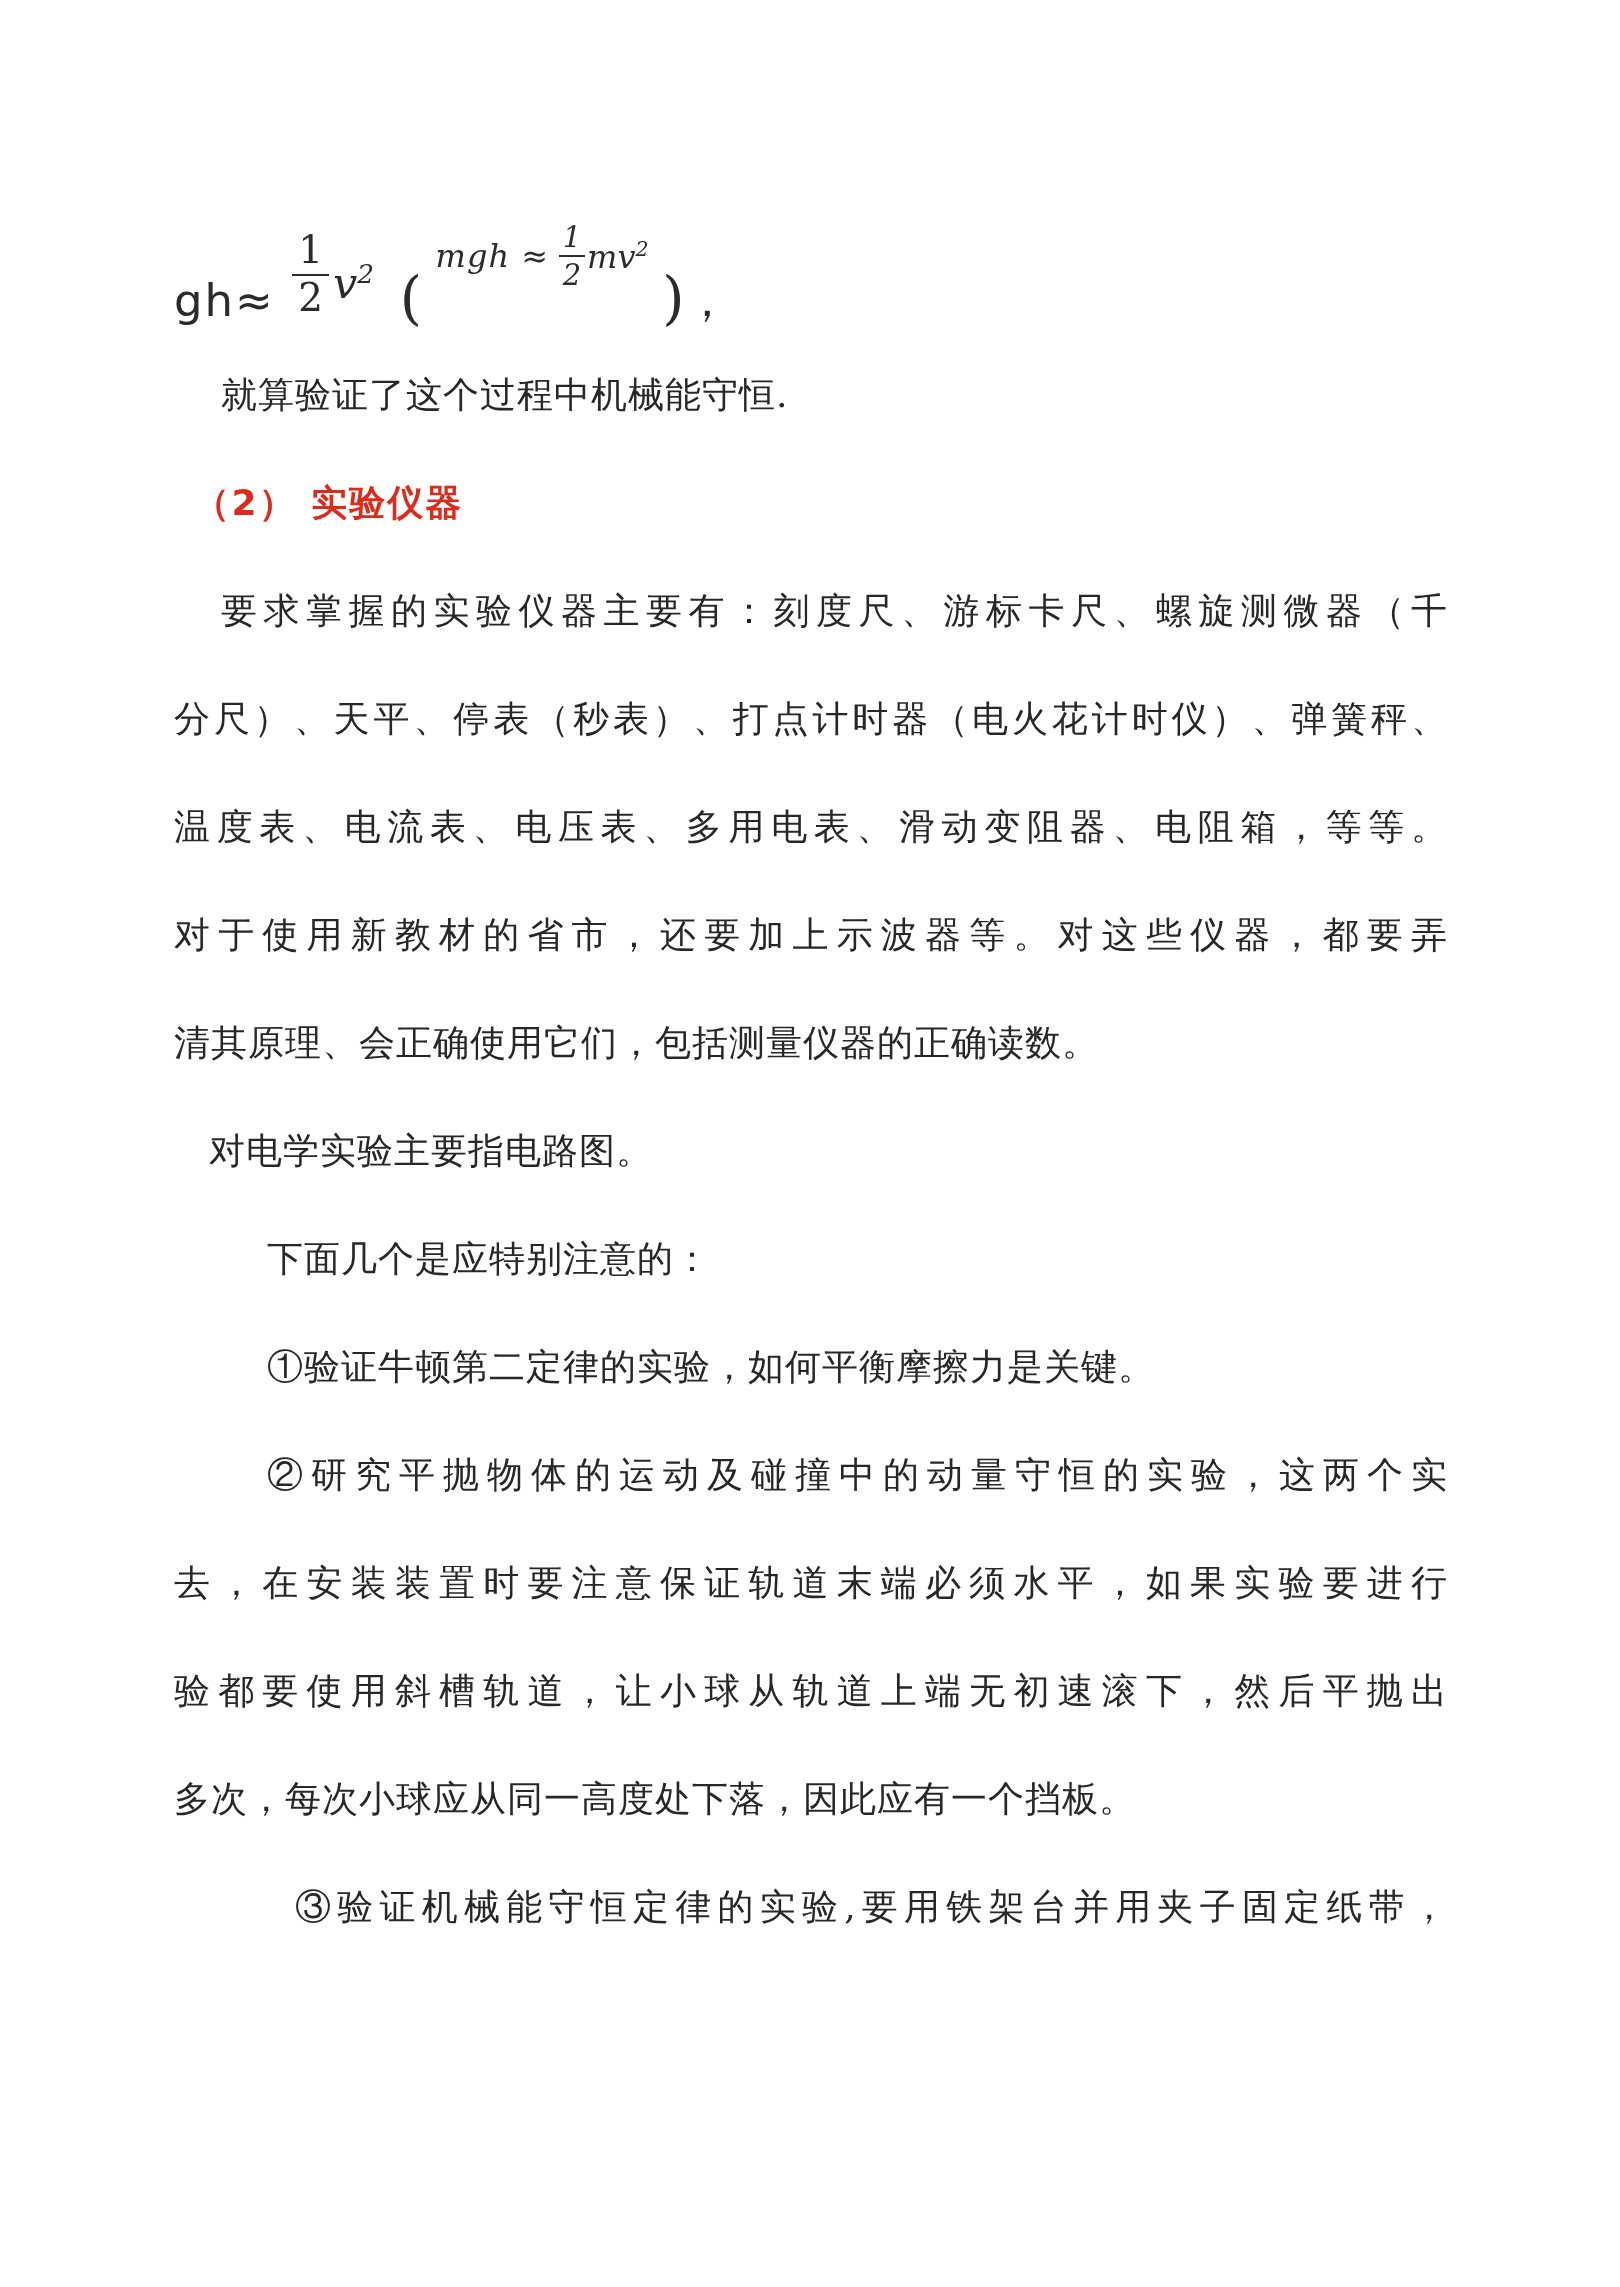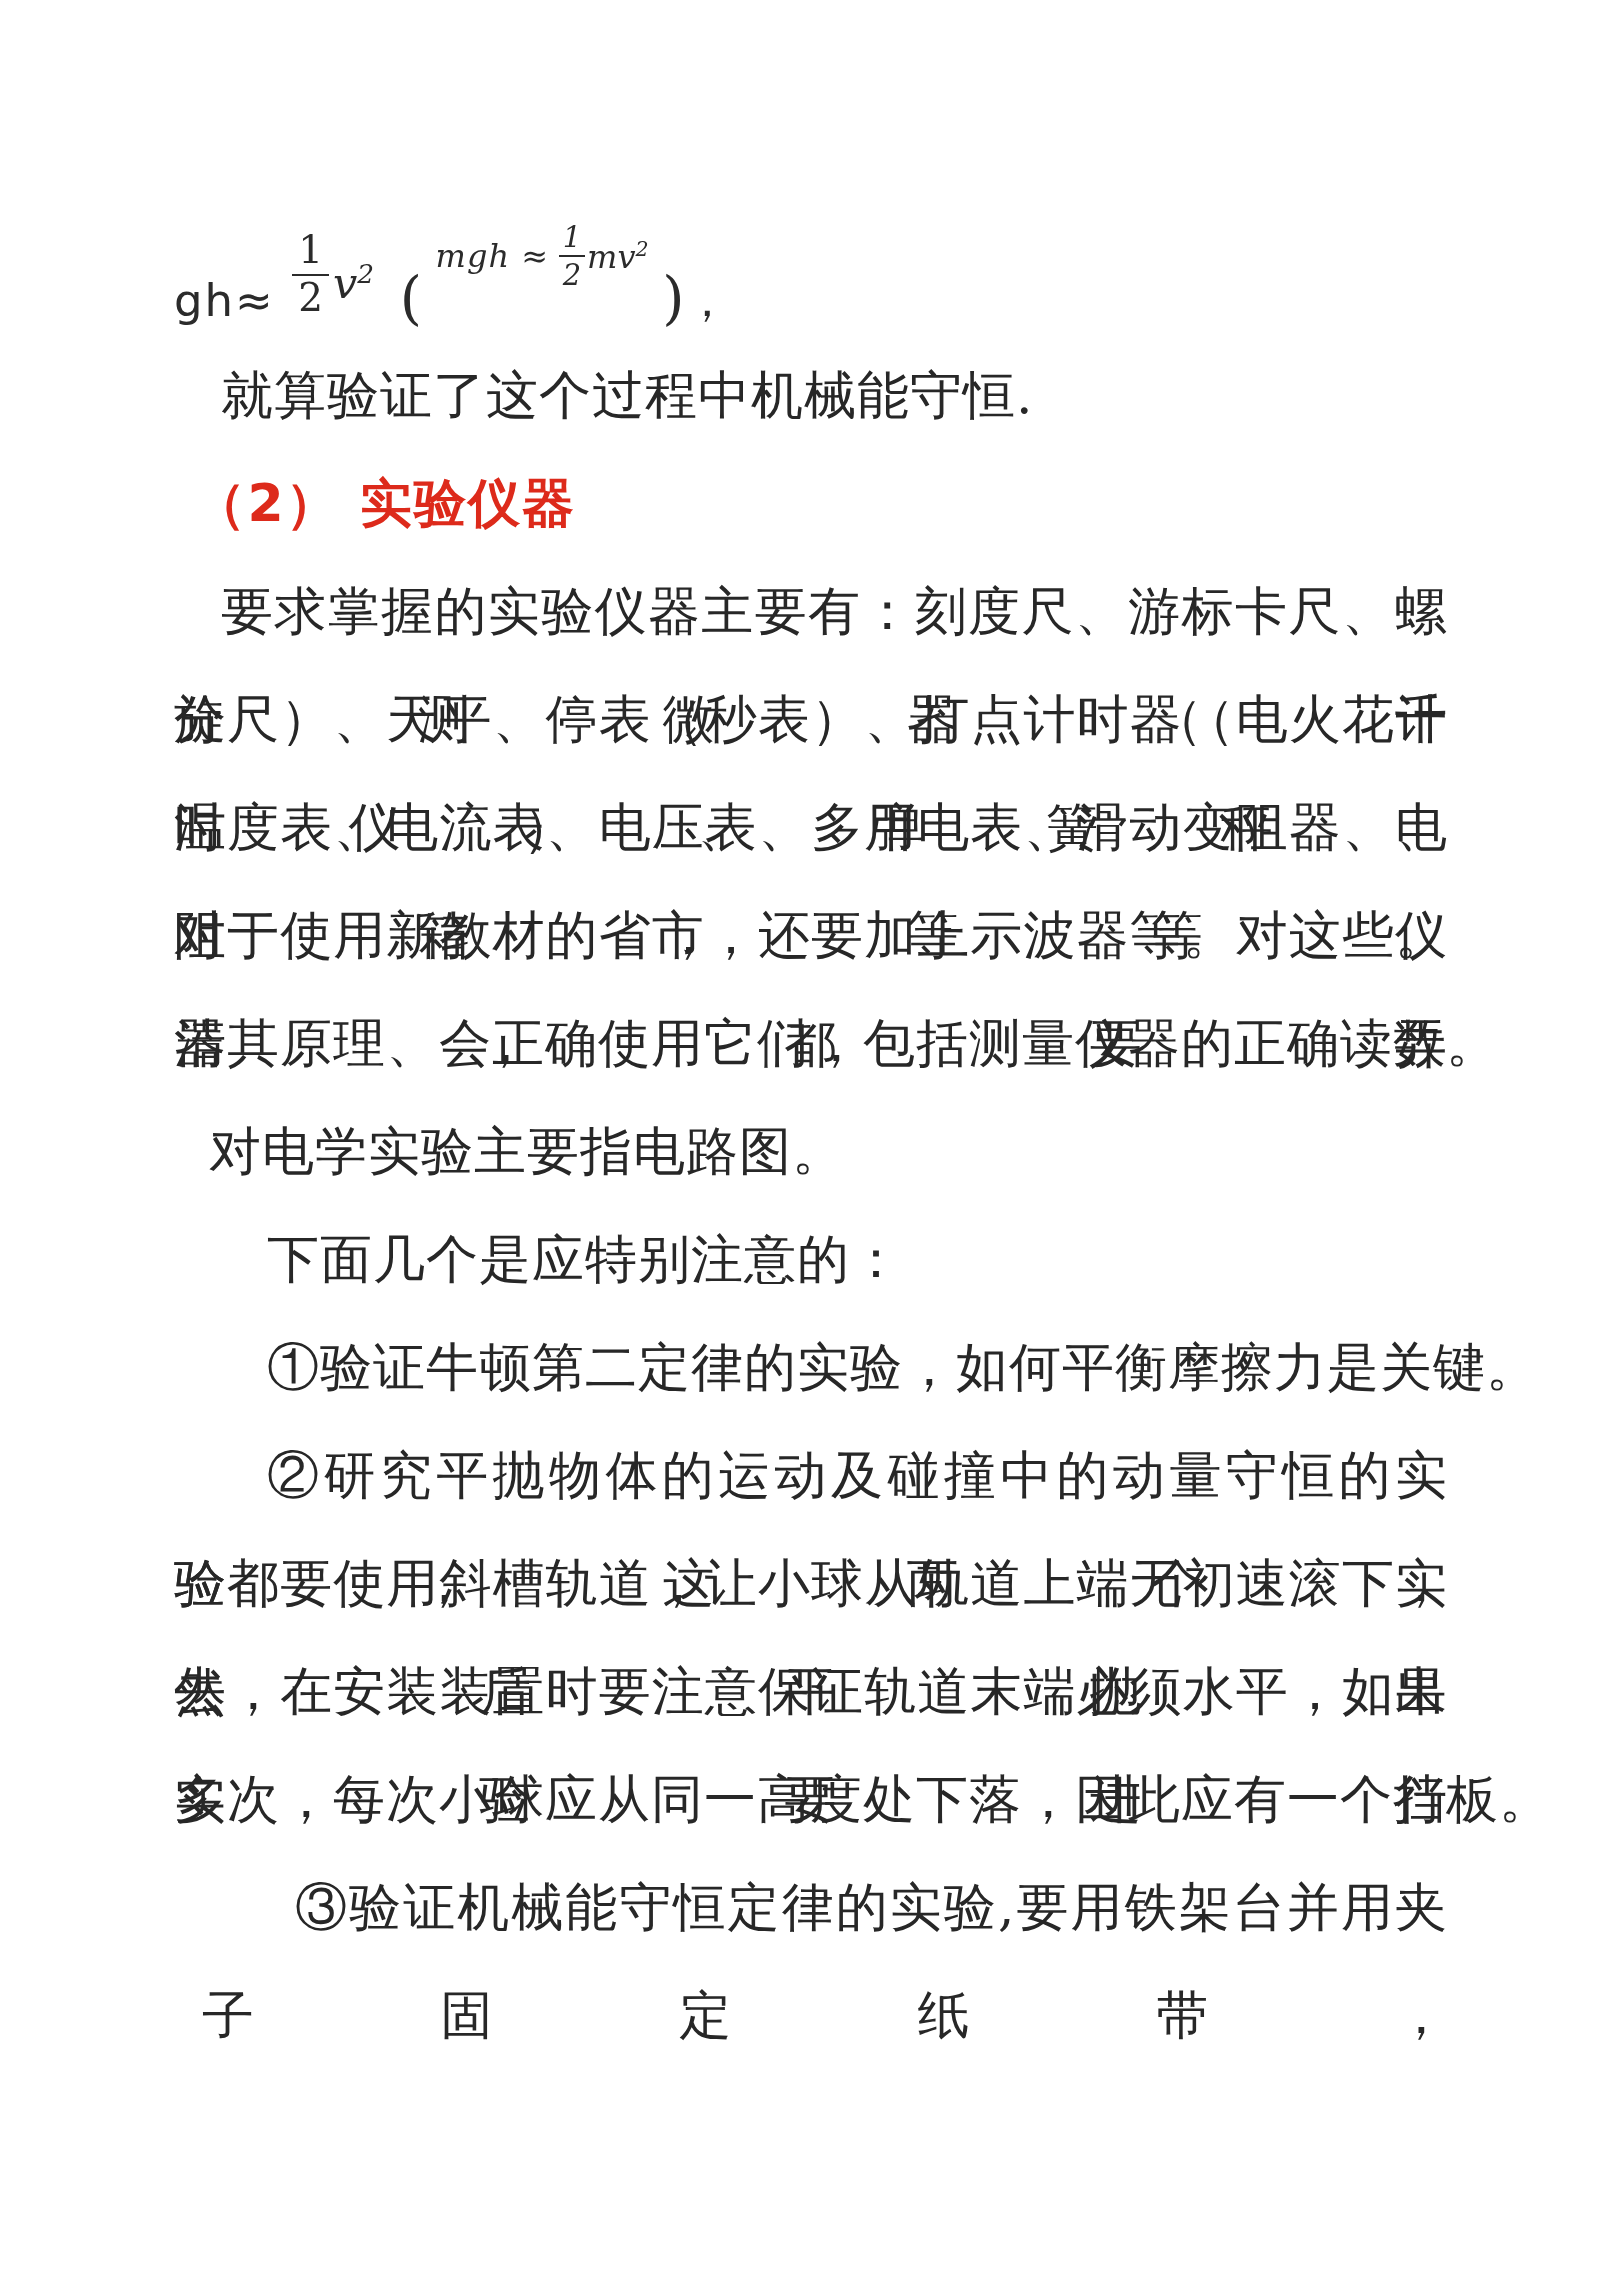--- a/index.html
+++ b/index.html
@@ -55,21 +55,21 @@
   }
   .f-inner .frac.small{font-size:29px;margin:0 2px 0 9.8px;}
   .f-inner .frac.small .num{border-bottom:2px solid #2b2b2b;padding:0 3.9px 2px;}
   .f-inner .inner-lead{letter-spacing:1px;}
   .f-inner sup{font-size:20.6px;}
   .f-comma{margin-bottom:9.8px;font-size:45px;}
   
   .line{
     height:108px;
     line-height:108px;
-    font-size:52px;
+    font-size:36px;
     white-space:nowrap;
     letter-spacing:1px;
   }
   .line.fill{
     white-space:normal;
     text-align:justify;
     text-align-last:justify;
   }
   .line.heading{
     font-weight:bold;
@@ -109,21 +109,21 @@
         <div class="line heading" style="text-indent: 19.6px;">（2） 实验仪器</div>
         <div class="line body fill" style="text-indent: 47px;">要求掌握的实验仪器主要有：刻度尺、游标卡尺、螺旋测微器（千</div>
         <div class="line body fill" style="text-indent: 0px;">分尺）、天平、停表（秒表）、打点计时器（电火花计时仪）、弹簧秤、</div>
         <div class="line body fill" style="text-indent: 0px;">温度表、电流表、电压表、多用电表、滑动变阻器、电阻箱，等等。</div>
         <div class="line body fill" style="text-indent: 0px;">对于使用新教材的省市，还要加上示波器等。对这些仪器，都要弄</div>
         <div class="line body" style="text-indent: 0px;">清其原理、会正确使用它们，包括测量仪器的正确读数。</div>
         <div class="line body" style="text-indent: 35px;">对电学实验主要指电路图。</div>
         <div class="line body" style="text-indent: 93px;">下面几个是应特别注意的：</div>
         <div class="line body" style="text-indent: 93px;">①验证牛顿第二定律的实验，如何平衡摩擦力是关键。</div>
         <div class="line body fill" style="text-indent: 93px;">②研究平抛物体的运动及碰撞中的动量守恒的实验，这两个实</div>
+        <div class="line body fill" style="text-indent: 0px;">去，在安装装置时要注意保证轨道末端必须水平，如果实验要进行</div>
         <div class="line body fill" style="text-indent: 0px;">验都要使用斜槽轨道，让小球从轨道上端无初速滚下，然后平抛出</div>
-        <div class="line body fill" style="text-indent: 0px;">去，在安装装置时要注意保证轨道末端必须水平，如果实验要进行</div>
         <div class="line body" style="text-indent: 0px;">多次，每次小球应从同一高度处下落，因此应有一个挡板。</div>
         <div class="line body fill" style="text-indent: 93px; margin-left: 28px;">③验证机械能守恒定律的实验,要用铁架台并用夹子固定纸带，</div>
       </div>
 
   </div>
 </div>
 
 
 </body></html>

